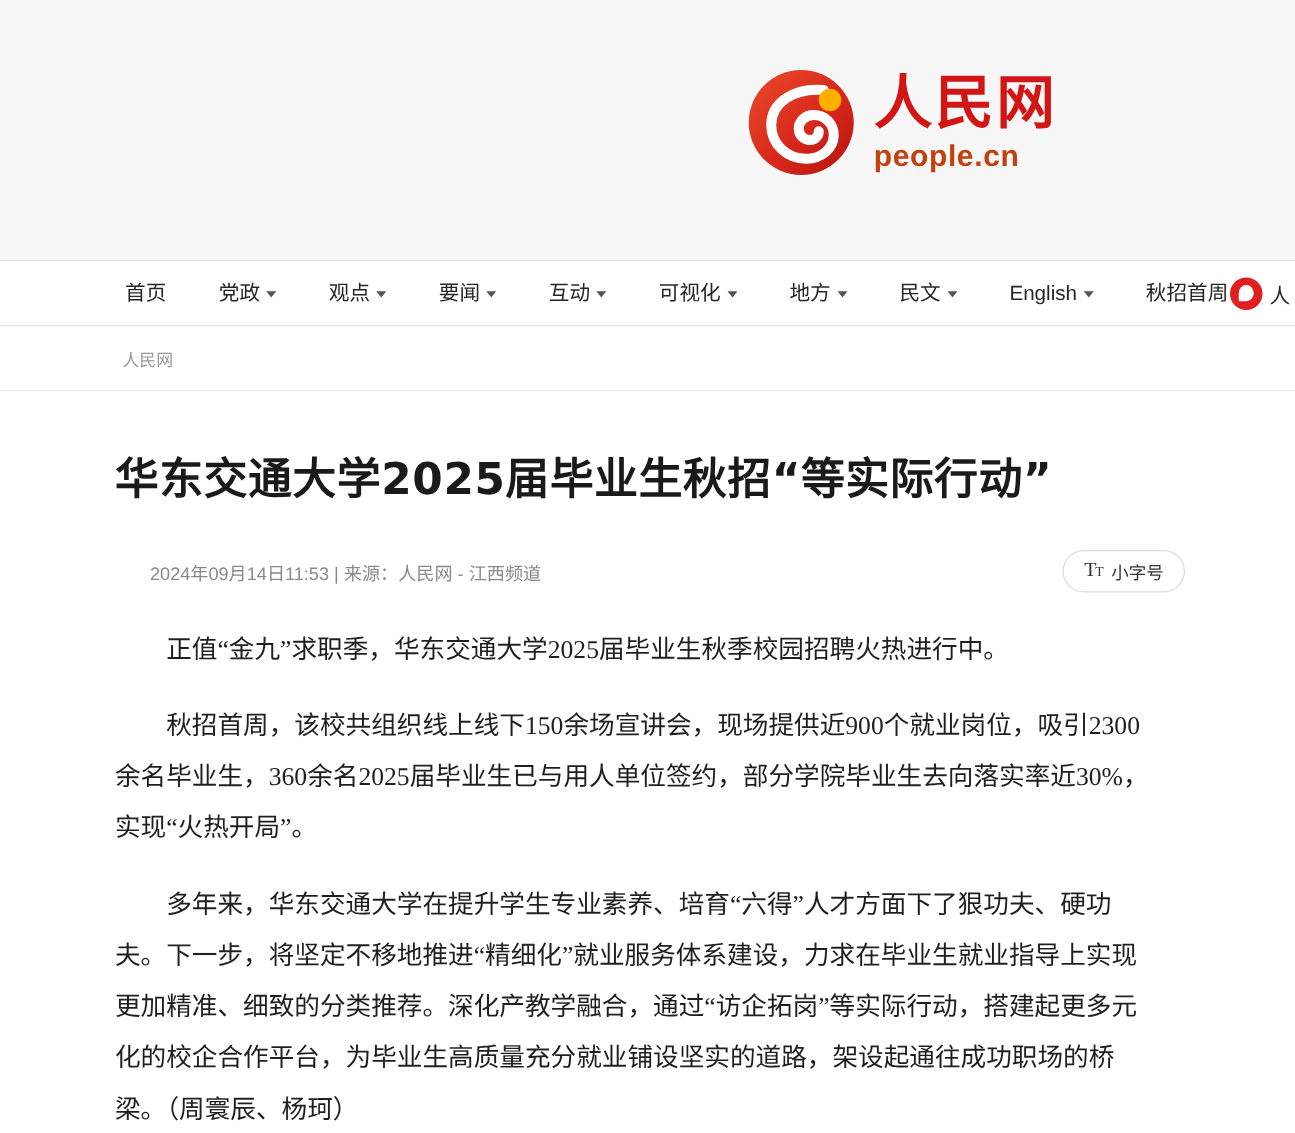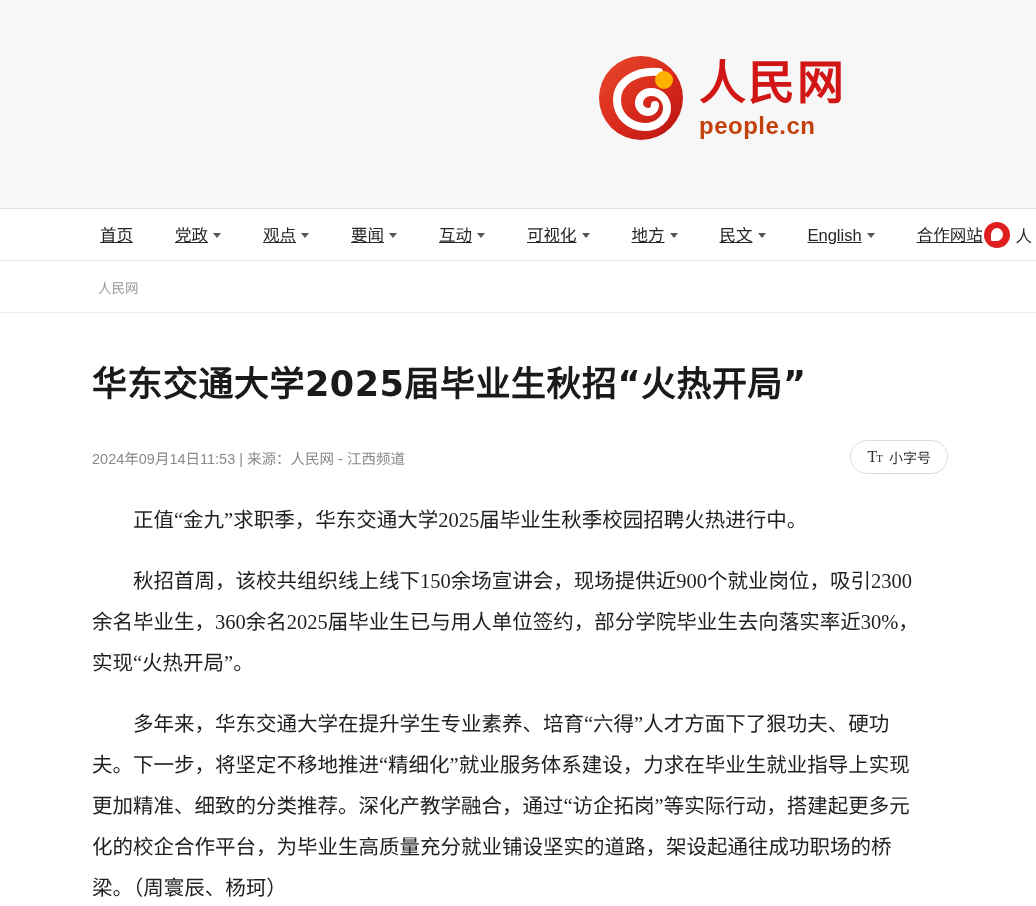--- a/index.html
+++ b/index.html
@@ -74,21 +74,20 @@
     display: flex;
     align-items: center;
     gap: 5px;
     font-size: 16.5px;
     color: #262626;
     padding: 0 21px;
     height: 100%;
     line-height: 52px;
     white-space: nowrap;
     cursor: pointer;
-    text-decoration: underline;
   }
   .nav-item:first-child { padding-left: 14px; }
   .caret {
     display: inline-block;
     width: 0; height: 0;
     border-left: 4.5px solid transparent;
     border-right: 4.5px solid transparent;
     border-top: 5px solid #555;
     position: relative;
     top: 1px;
@@ -150,20 +149,21 @@
     margin: 48px 0 0 0;
     line-height: 1.35;
     letter-spacing: 0.5px;
   }
   .meta-row {
     margin-top: 32px;
     display: flex;
     align-items: center;
     justify-content: space-between;
     padding-right: 8px;
+    margin-left: 28px;
   }
   .meta-text {
     font-size: 14.5px;
     color: #8a8a8a;
   }
   .fontsize-btn {
     border: 1px solid #dcdcdc;
     border-radius: 18px;
     background: #fff;
     height: 32px;
@@ -252,36 +252,36 @@
     </div>
   <div class="nav-item">
       <span>民文</span>
       <i class="caret"></i>
     </div>
   <div class="nav-item">
       <span>English</span>
       <i class="caret"></i>
     </div>
   <div class="nav-item">
-      <span>合作网站</span>
+      <span>秋招首周</span>
       <i class="caret"></i>
     </div>
   <div class="nav-item"></div>
   <div class="nav-right">
     <span class="nav-badge"></span>
     <span class="nav-cut">人</span>
   </div>
 </div>
 
 <div class="crumb-bar">
   <span class="crumb">人民网</span>
 </div>
 
 <div class="article">
-  <h1 class="headline">华东交通大学2025届毕业生秋招“火热开局”</h1>
+  <h1 class="headline">华东交通大学2025届毕业生秋招“等实际行动”</h1>
 
   <div class="meta-row">
     <div class="meta-text">2024年09月14日11:53 | 来源：人民网 - 江西频道</div>
     <div class="fontsize-btn">
       <span class="tt-icon">T<span class="small">T</span></span>
       <span>小字号</span>
     </div>
   </div>
 
   <div class="body-copy">

